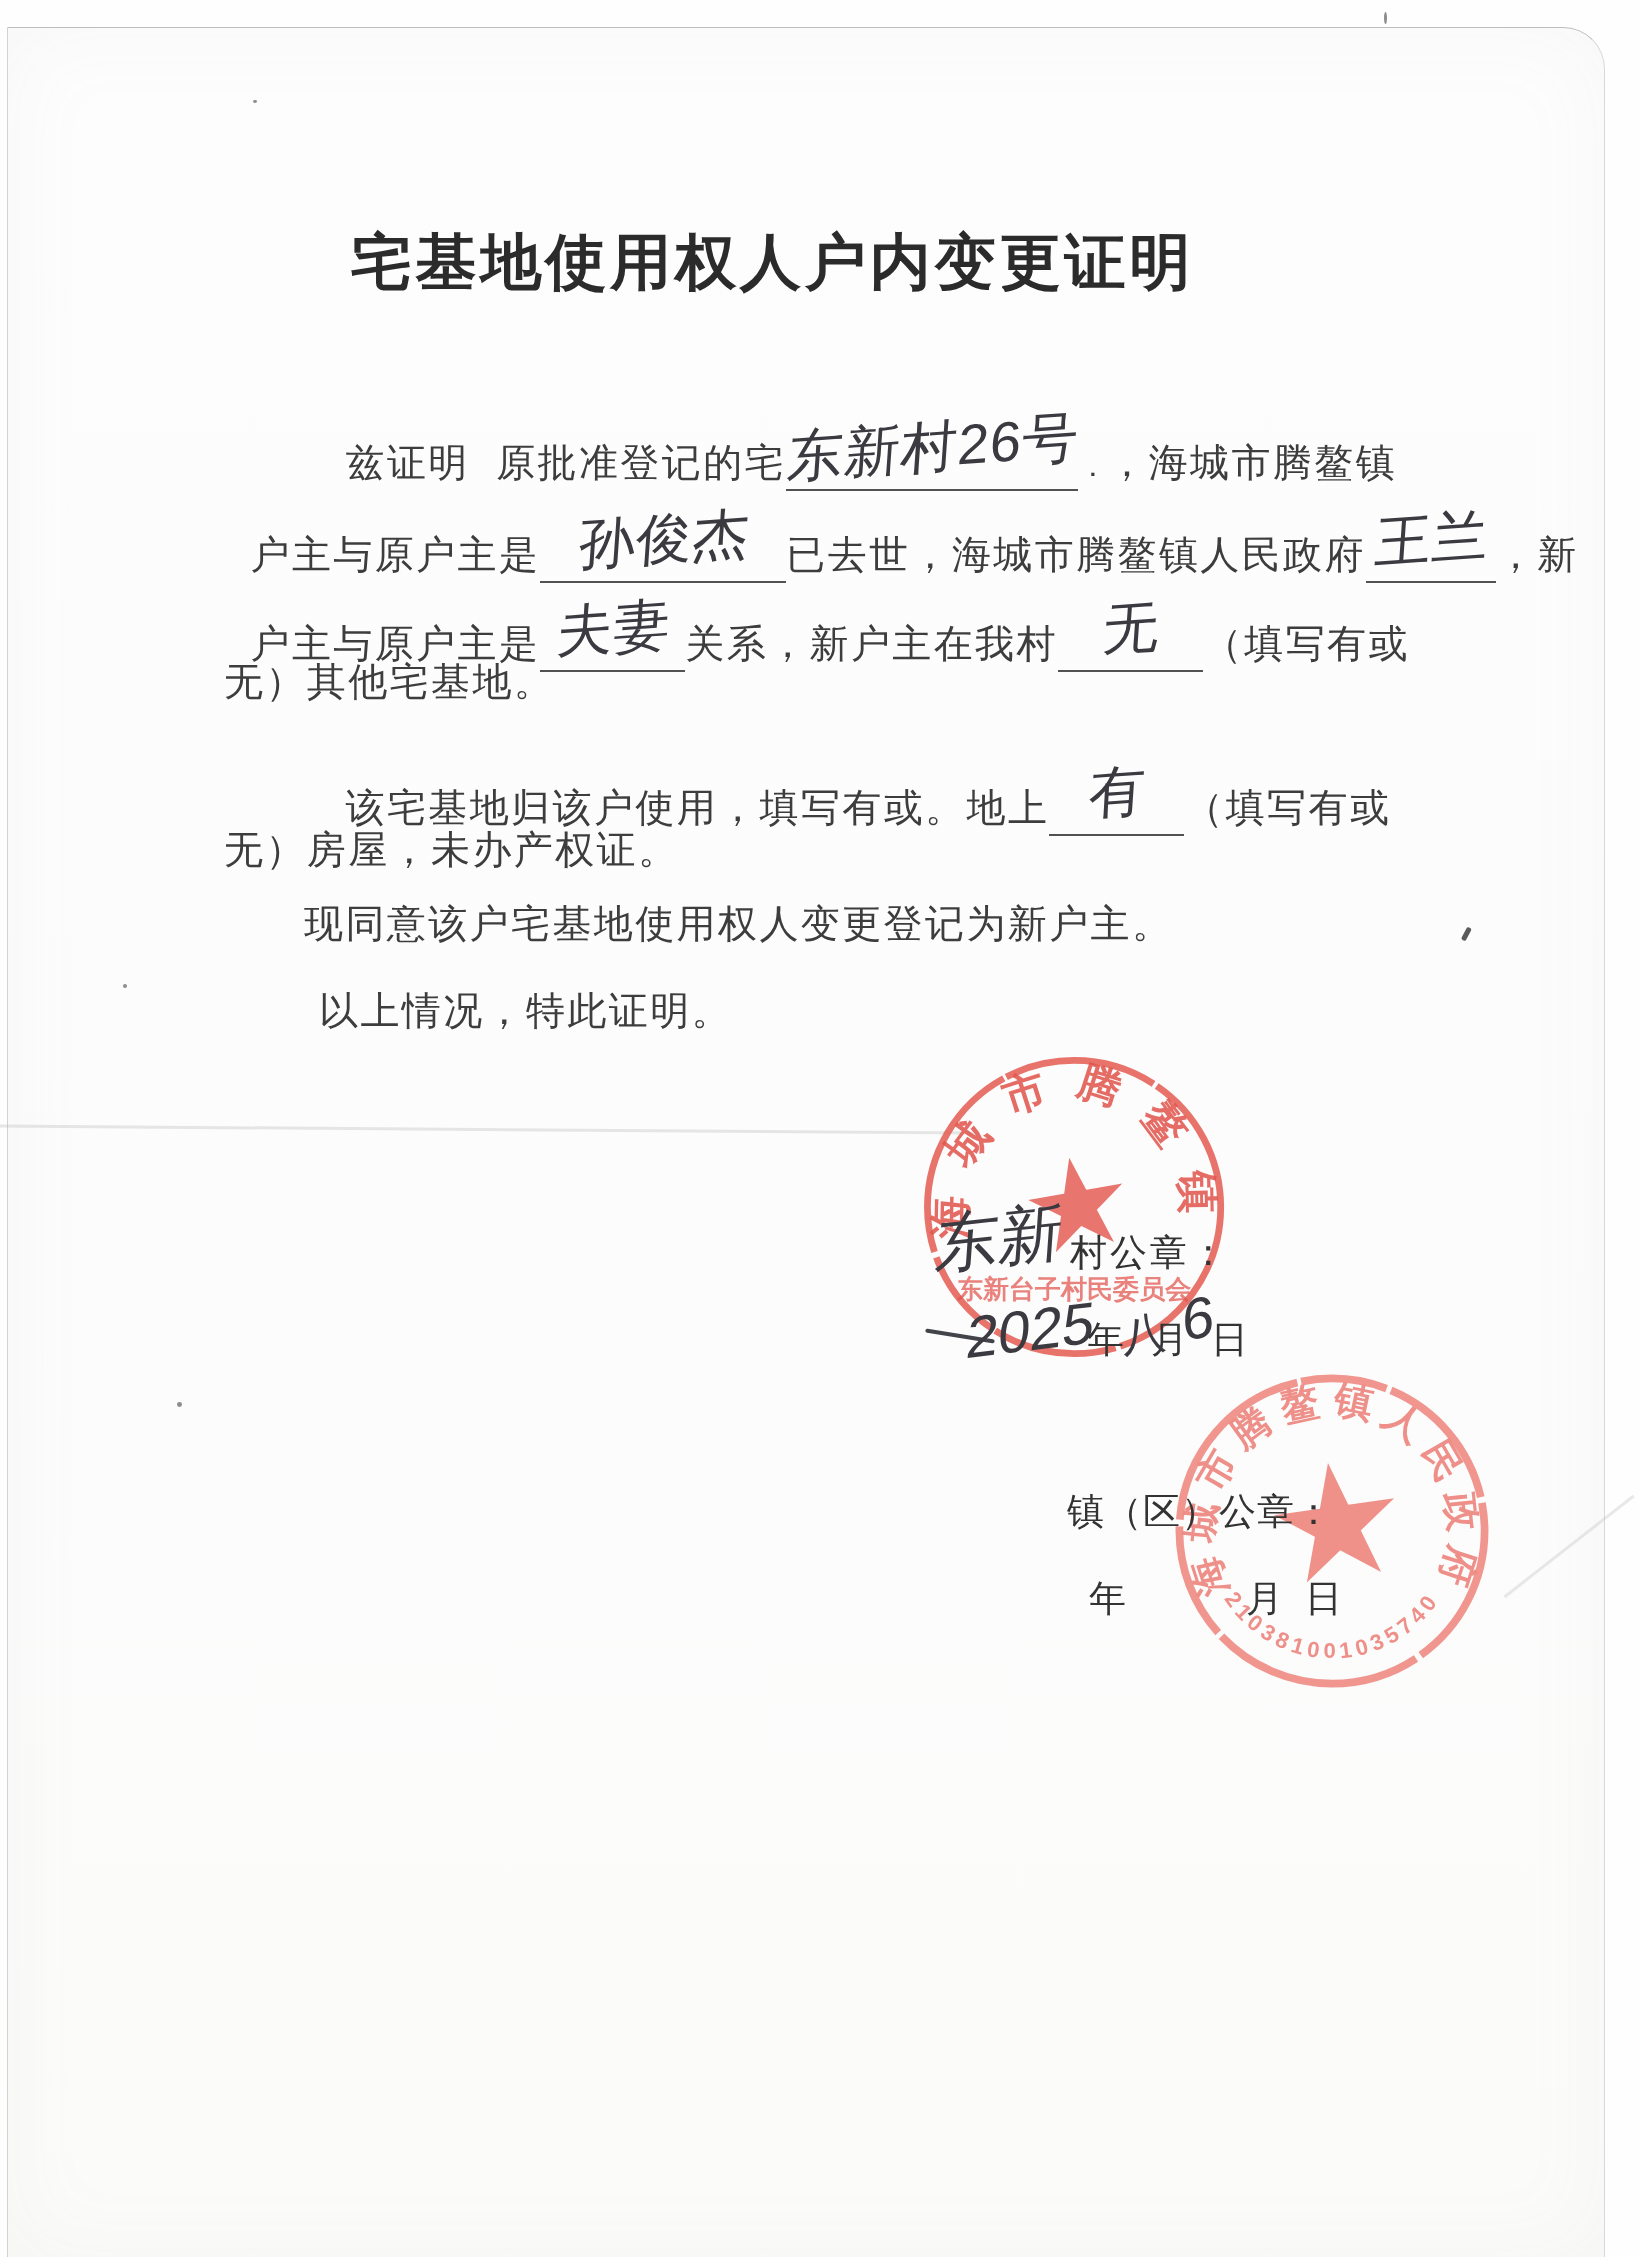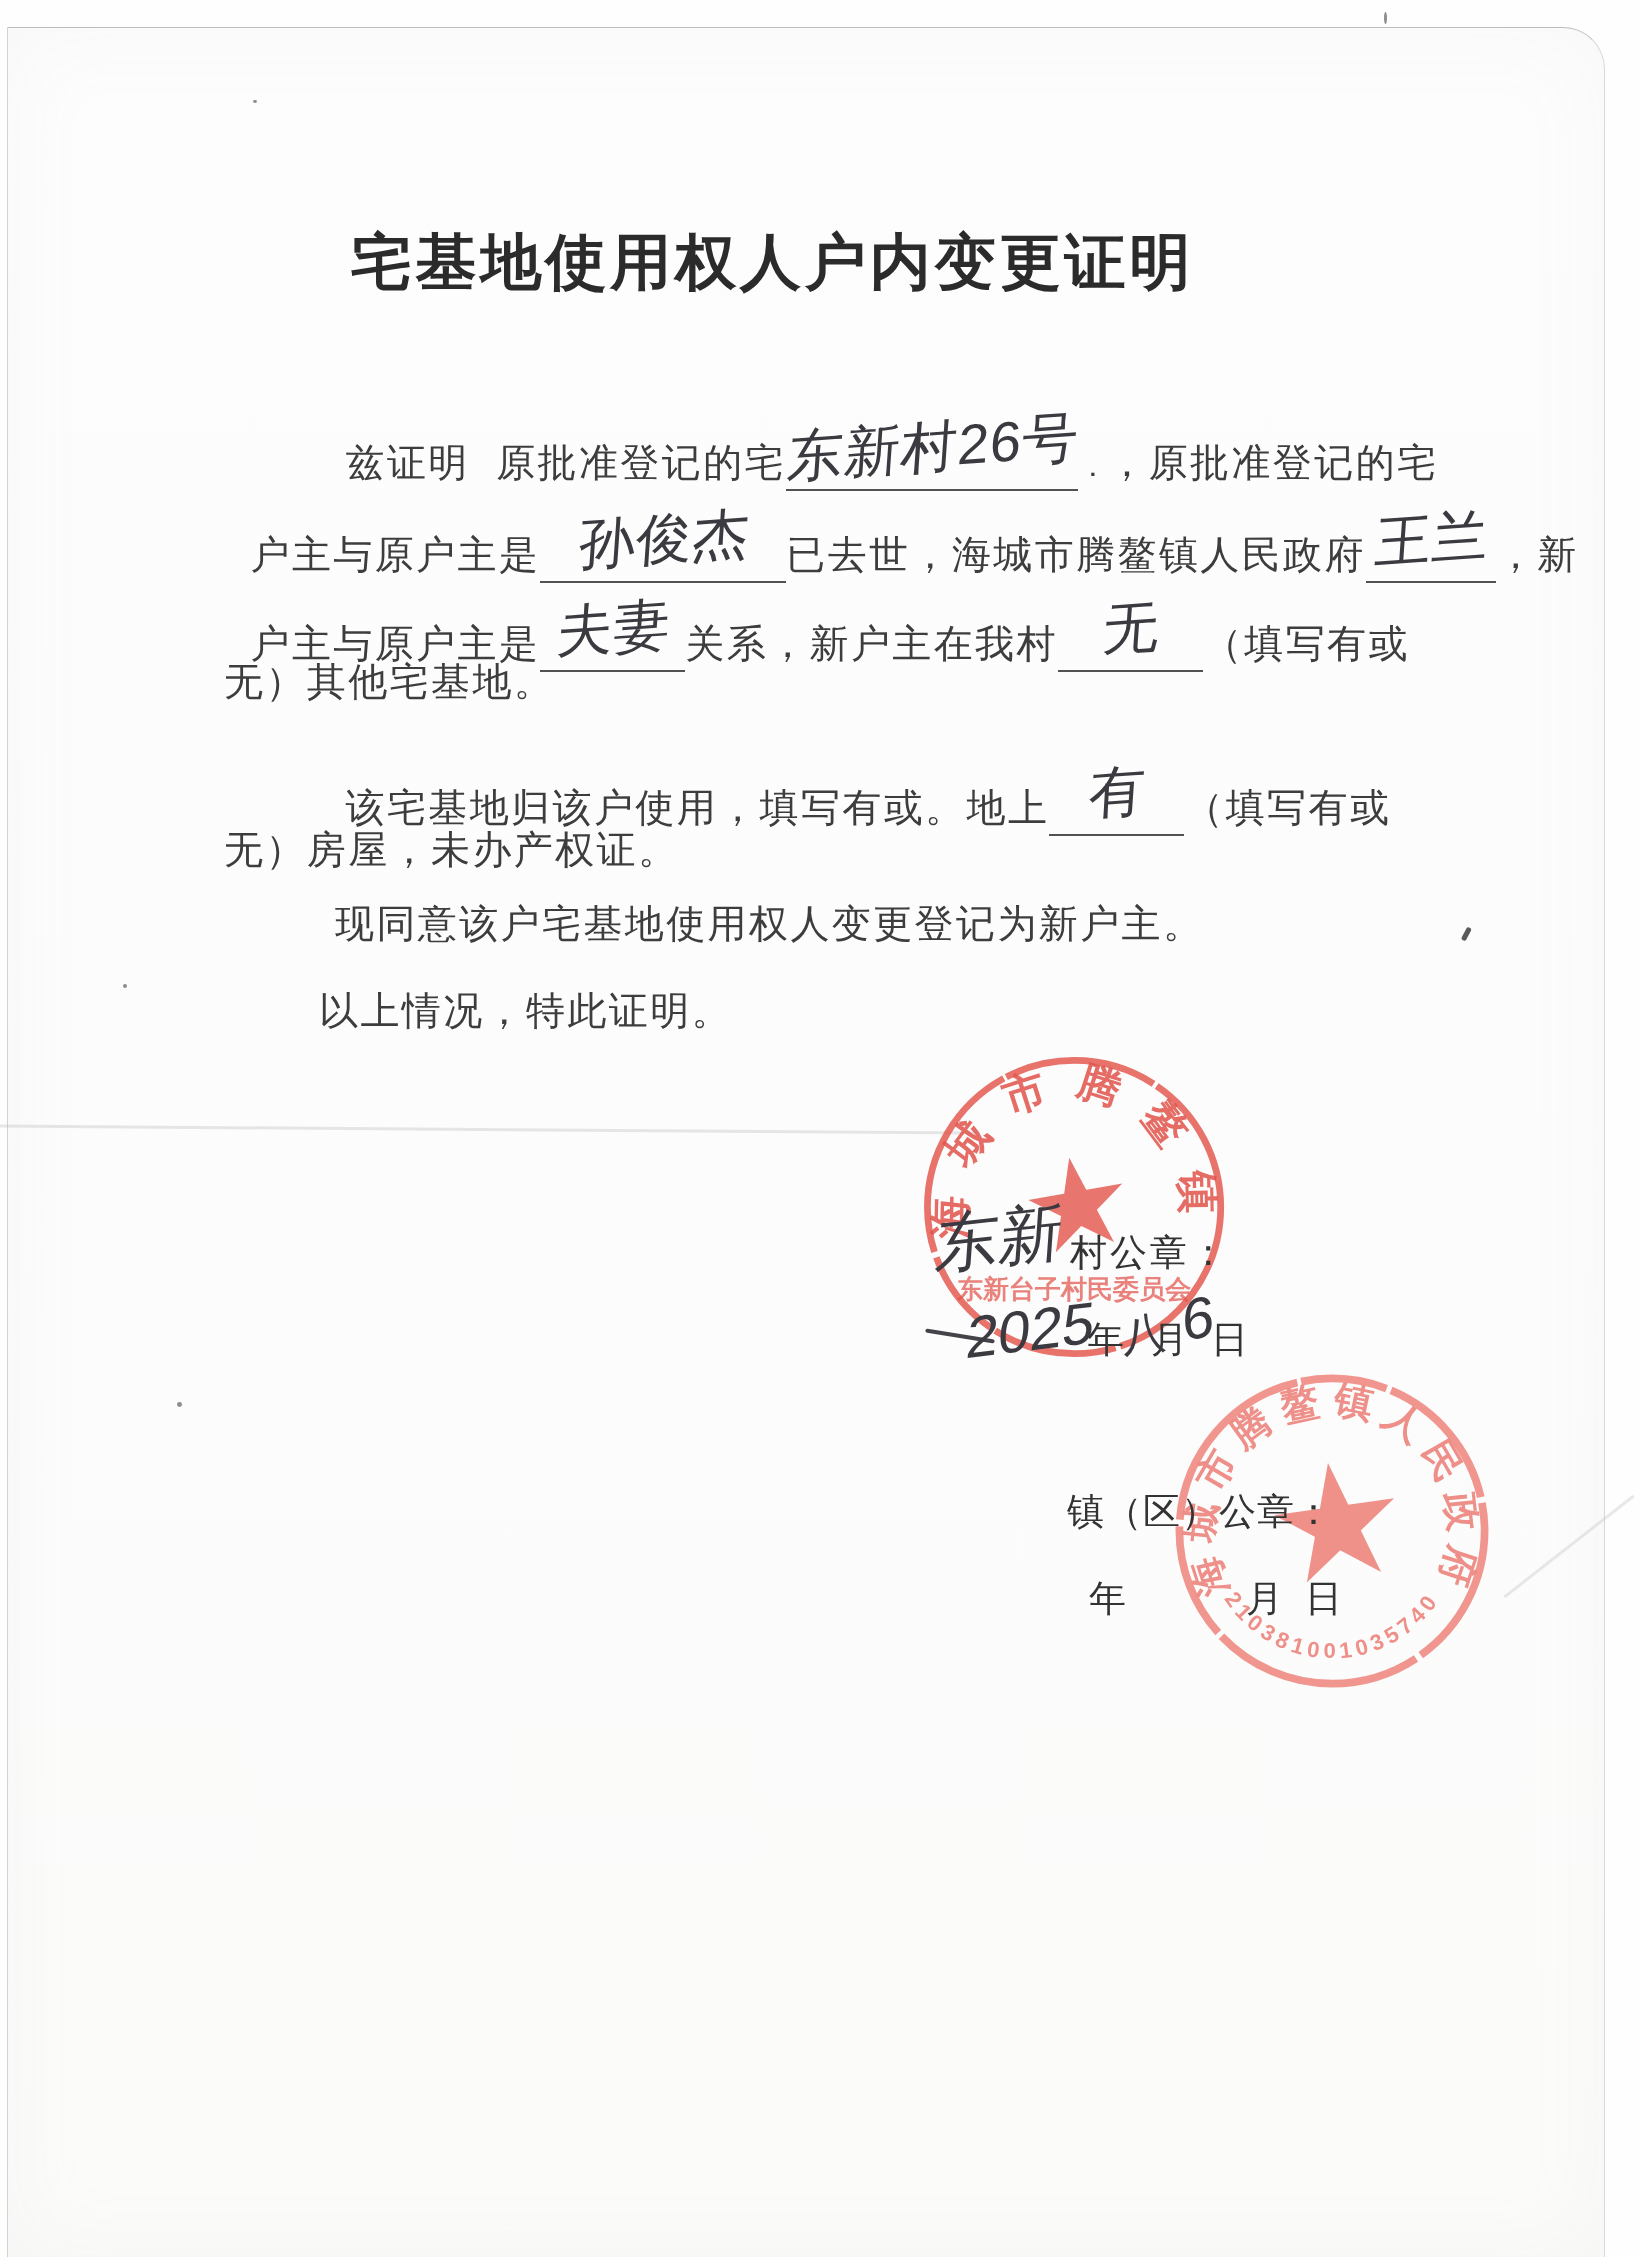--- a/index.html
+++ b/index.html
@@ -55,39 +55,39 @@
 <div class="crease" style="left:1487px;top:1545px;width:164px;height:2.9px;background:rgba(200,200,200,.4);transform:rotate(-38deg);"></div>
 <div class="speck" style="left:1464px;top:927px;width:4.8px;height:13.5px;background:#5a5a5a;transform:rotate(28deg);border-radius:1.9px;"></div>
 <div class="speck" style="left:1384px;top:11.6px;width:2.9px;height:12.6px;"></div>
 <div class="speck" style="left:177px;top:1402px;width:4.8px;height:4.8px;"></div>
 <div class="speck" style="left:123px;top:984px;width:3.9px;height:3.9px;"></div>
 <div class="speck" style="left:253px;top:100px;width:3.9px;height:2.9px;"></div>
 
 <div class="doc-title">宅基地使用权人户内变更证明</div>
 
 <div class="line" style="left:319px;top:391px;">
-  <span>兹证明  原批准登记的宅</span><span class="blank" style="min-width:290px;"><span class="hw">东新村26号</span></span><span class="blank-dot">．</span><span>，原批准登记的宅</span>
+  <span>兹证明  原批准登记的宅</span><span class="blank" style="min-width:290px;"><span class="hw">东新村26号</span></span><span class="blank-dot">．</span><span>，海城市腾鳌镇</span>
 </div>
 
 <div class="line" style="left:224px;top:483px;">
   <span>户主与原户主是</span><span class="blank" style="min-width:246px;"><span class="hw">孙俊杰</span></span><span>已去世，海城市腾鳌镇人民政府</span><span class="blank" style="min-width:130px;"><span class="hw">王兰</span></span><span>，新</span>
 </div>
 
 <div class="line" style="left:224px;top:572px;">
   <span>户主与原户主是</span><span class="blank" style="min-width:145px;"><span class="hw">夫妻</span></span><span>关系，新户主在我村</span><span class="blank" style="min-width:145px;"><span class="hw">无</span></span><span>（填写有或</span>
 </div>
 
 <div class="line" style="left:224px;top:658px;">无）其他宅基地。</div>
 
 <div class="line" style="left:319px;top:736px;">
   <span>该宅基地归该户使用，填写有或。地上</span><span class="blank" style="min-width:135px;"><span class="hw">有</span></span><span>（填写有或</span>
 </div>
 
 <div class="line" style="left:224px;top:826px;">无）房屋，未办产权证。</div>
-<div class="line" style="left:335px;top:900px;">现同意该户宅基地使用权人变更登记为新户主。</div>
+<div class="line" style="left:304px;top:900px;">现同意该户宅基地使用权人变更登记为新户主。</div>
 <div class="line" style="left:319px;top:987px;">以上情况，特此证明。</div>
 
 <svg class="stamp" style="left:912px;top:1045px;" width="328" height="328" viewBox="0 0 340 340">
   <defs>
     <path id="arc-village" d="M65.6,215.8 A113,113 0 1 1 270.4,215.8"></path>
   </defs>
   <circle cx="168" cy="168" r="152" fill="none" stroke-width="7" opacity="0.82" stroke-dasharray="190 5 130 4 95 6 210 3 160 4" stroke="#e2544b"></circle>
   <text font-size="44" font-weight="bold" letter-spacing="26" opacity="0.85" fill="#e2544b">
     <textPath href="#arc-village" startOffset="50%" text-anchor="middle">海城市腾鳌镇</textPath>
   </text>

